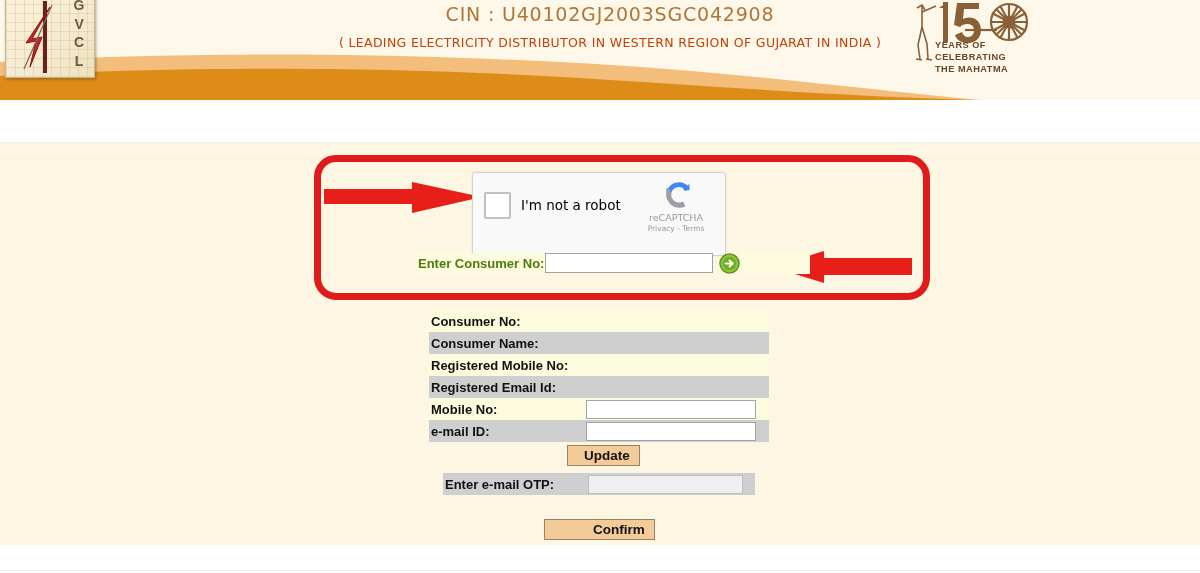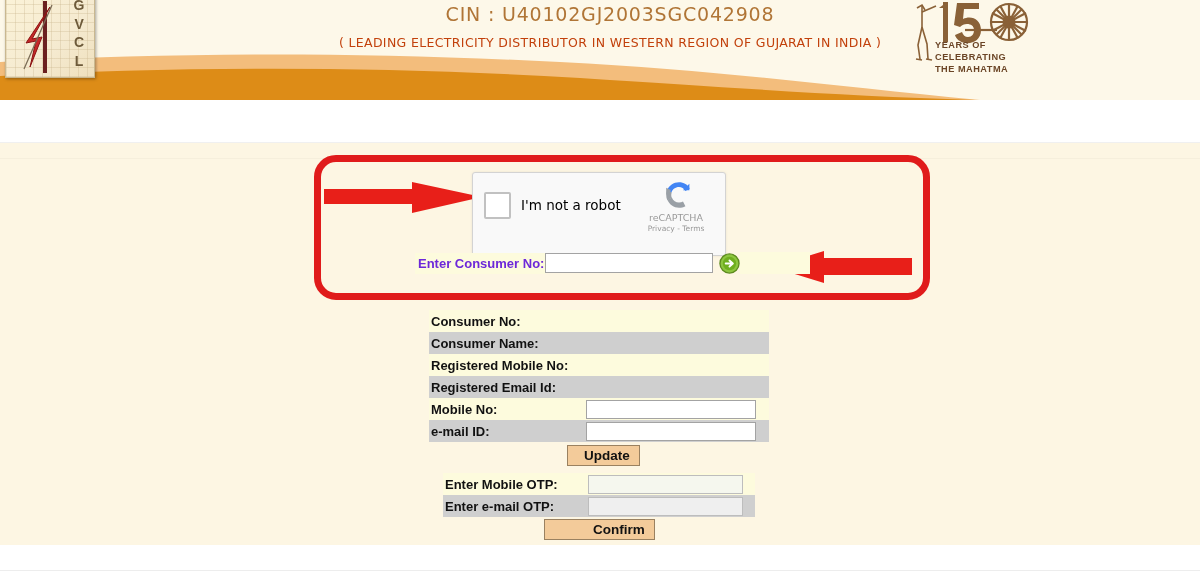--- a/index.html
+++ b/index.html
@@ -116,21 +116,21 @@
   }
   .rc-terms {
     position: absolute; right: 9px; top: 51px; width: 80px; text-align: center;
     font-size: 7.5px; color: #9a9a9a; font-family: "DejaVu Sans", sans-serif;
   }
 
   
   .cn-row { position: absolute; left: 415px; top: 252px; height: 22px; display: flex; align-items: center; }
   .cn-label {
     background: #fdfbdd; padding: 3px 1px 3px 3px;
-    font-size: 13px; font-weight: 700; color: #6d28d9;
+    font-size: 13px; font-weight: 700; color: #4d7c0f;
     font-family: "Liberation Sans", sans-serif;
   }
   .cn-input {
     width: 168px; height: 20px;
     border: 1px solid #a3a3a3; background: #fff;
     font-size: 12px; padding: 0 3px;
     font-family: "Liberation Sans", sans-serif;
   }
   .cn-go {
     margin-left: 6px; width: 21px; height: 21px; cursor: pointer;
@@ -333,26 +333,20 @@
           <input class="tin" type="text" value="" style="">
         </td>
       </tr>
     </tbody>
   </table>
 
   <button class="btn btn-update">Update</button>
 
   <table class="otable">
     <tbody>
-      <tr class="odd">
-        <td class="lab">Enter Mobile OTP:</td>
-        <td class="val">
-          <input class="oin" type="text" value="" style="">
-        </td>
-      </tr>
       <tr class="even">
         <td class="lab">Enter e-mail OTP:</td>
         <td class="val">
           <input class="oin" type="text" value="" style="">
         </td>
       </tr>
     </tbody>
   </table>
 
   <button class="btn btn-confirm">Confirm</button>

